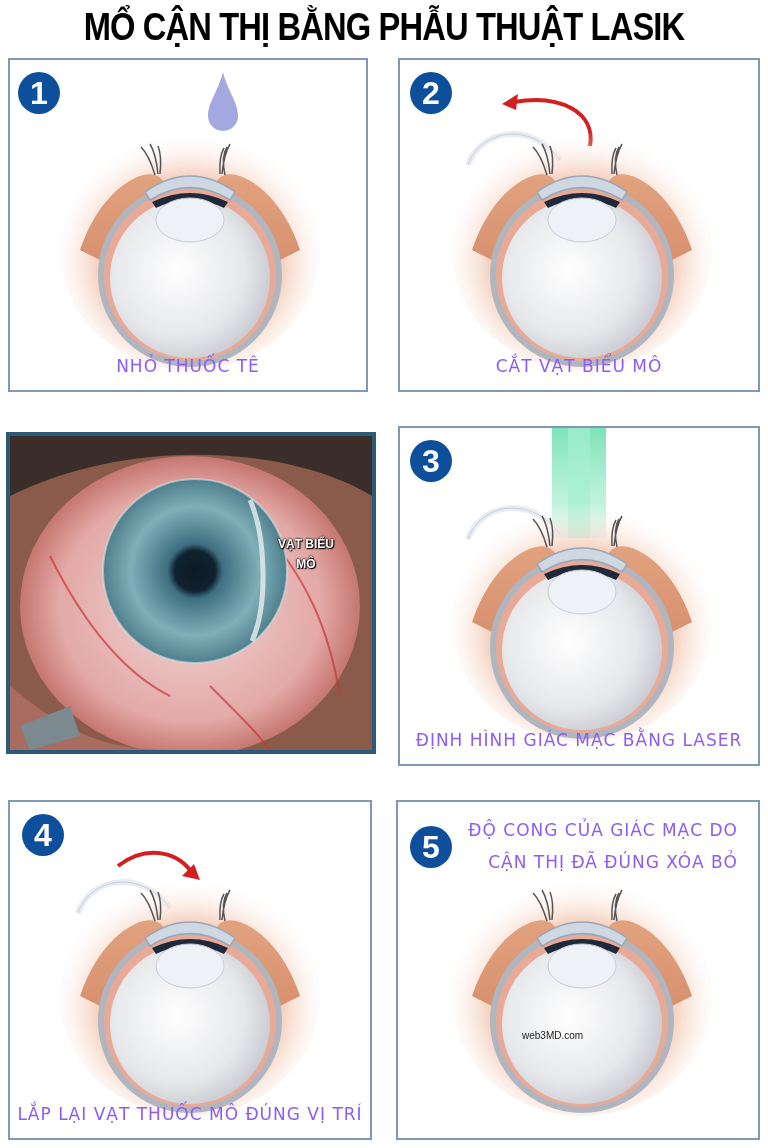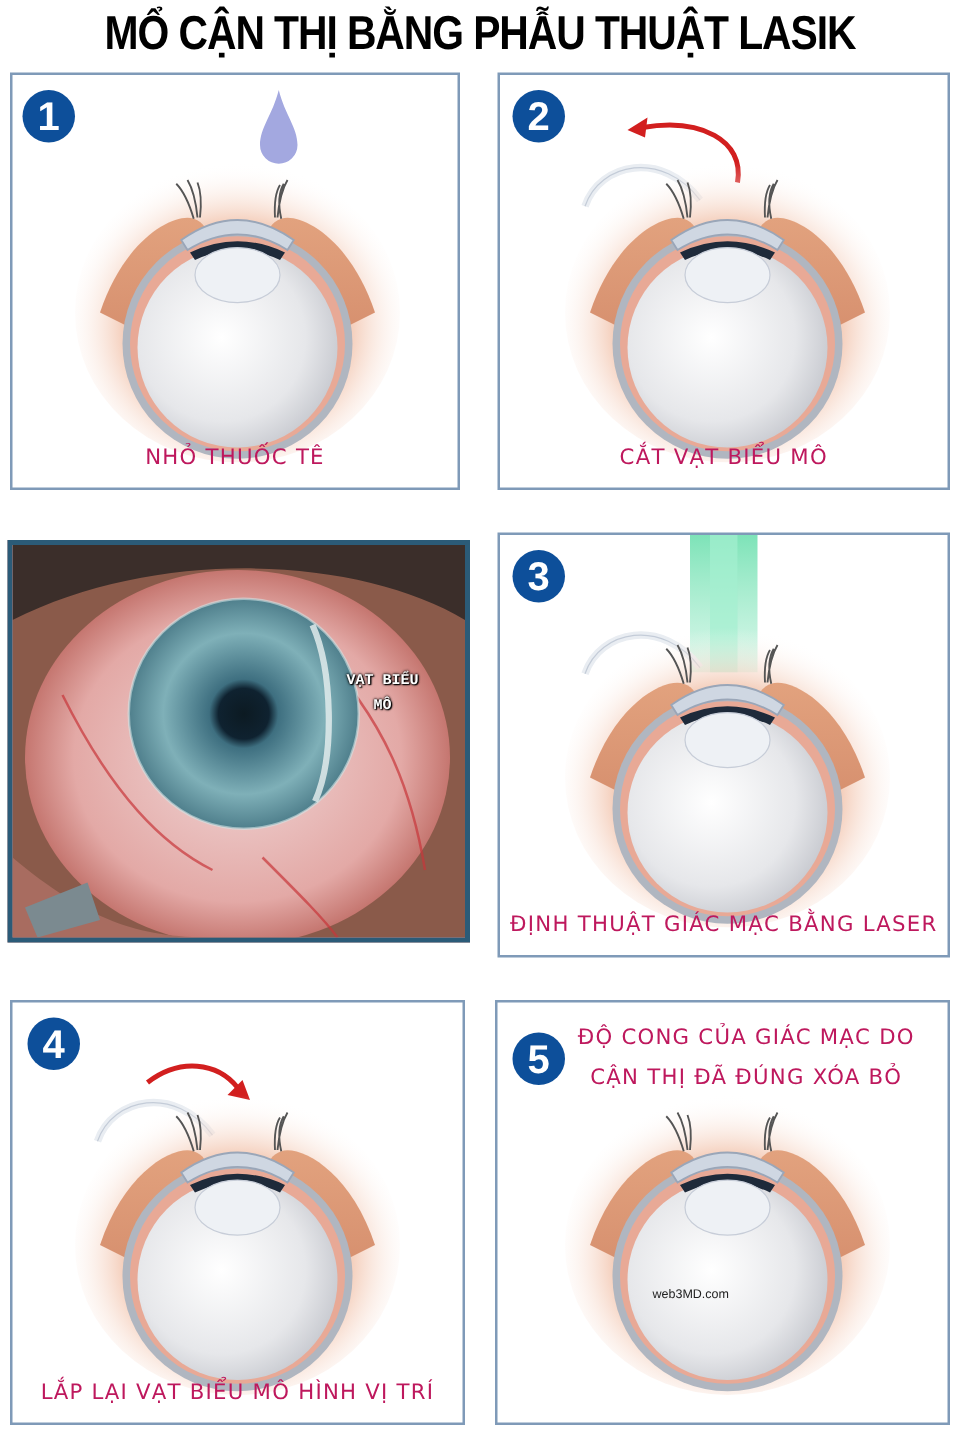--- a/index.html
+++ b/index.html
@@ -1,23 +1,23 @@
 <!DOCTYPE html>
 <html><head>
 <meta charset="utf-8">
 <style>
   html,body{margin:0;padding:0;}
   body{width:768px;height:1148px;background:#ffffff;position:relative;overflow:hidden;font-family:"DejaVu Sans",sans-serif;}
   .title{position:absolute;left:0;top:4px;width:768px;text-align:center;font-family:"Liberation Sans",sans-serif;font-weight:bold;font-size:38px;letter-spacing:-1px;color:#000;transform:scaleX(0.86);transform-origin:center;line-height:46px;}
   .panel{position:absolute;background:#fff;border:2px solid #7f9ab8;box-sizing:border-box;overflow:hidden;}
   .badge{position:absolute;width:42px;height:42px;border-radius:50%;background:#0d4f9a;color:#fff;font-family:"Liberation Sans",sans-serif;font-weight:bold;font-size:32px;line-height:42px;text-align:center;}
-  .caption{position:absolute;left:0;width:100%;text-align:center;font-family:"DejaVu Sans",sans-serif;font-size:17px;color:#be185d;letter-spacing:1px;}
+  .caption{position:absolute;left:0;width:100%;text-align:center;font-family:"DejaVu Sans",sans-serif;font-size:17px;color:#8b5cf6;letter-spacing:1px;}
   .eye{position:absolute;}
   .photo{position:absolute;left:6px;top:432px;width:370px;height:322px;border:4px solid #2b5b78;box-sizing:border-box;overflow:hidden;background:#c98c84;}
-  .photo-label{position:absolute;font-family:Liberation Mono, monospace;font-size:12px;font-weight:bold;color:#fff;text-align:center;text-shadow:0 0 2px #000,0 0 2px #000,1px 1px 1px #000;line-height:20px;}
+  .photo-label{position:absolute;font-family:Liberation Sans, sans-serif;font-size:12px;font-weight:bold;color:#fff;text-align:center;text-shadow:0 0 2px #000,0 0 2px #000,1px 1px 1px #000;line-height:20px;}
   .watermark{position:absolute;font-family:"Liberation Sans",sans-serif;font-size:10px;color:#222;}
 </style>
 </head>
 <body>
 
 <svg width="0" height="0" style="position:absolute">
   <defs>
     <radialGradient id="skin" cx="50%" cy="55%" r="55%">
       <stop offset="0%" stop-color="#e9a88c"></stop>
       <stop offset="60%" stop-color="#f2c4ad"></stop>
@@ -117,42 +117,42 @@
     <rect x="8" y="0" width="54" height="110" fill="url(#laserg)"></rect>
     <rect x="24" y="0" width="22" height="110" fill="#a4efd0" opacity="0.7"></rect>
   </svg>
   <svg style="position:absolute;left:60px;top:66px" width="110" height="50" viewBox="0 0 110 50">
     <path d="M8 45 C 20 10, 70 0, 100 40" stroke="#e9edf2" stroke-width="6" fill="none"></path>
     <path d="M8 45 C 20 10, 70 0, 100 40" stroke="#c4ccd8" stroke-width="1" fill="none"></path>
   </svg>
   <svg class="eye" style="left:52px;top:44px" width="260" height="270" viewBox="0 0 260 270">
       <use href="#eyeart"></use>
     </svg>
-  <div class="caption" style="top:302px;">ĐỊNH THUẬT GIÁC MẠC BẰNG LASER</div>
+  <div class="caption" style="top:302px;">ĐỊNH HÌNH GIÁC MẠC BẰNG LASER</div>
 </div>
 
 <div class="panel" style="left:8px;top:800px;width:364px;height:340px;">
   <div class="badge" style="left:12px;top:12px;">4</div>
   <svg style="position:absolute;left:104px;top:44px" width="90" height="40" viewBox="0 0 90 40">
     <path d="M4 20 C 30 0, 60 4, 76 24" stroke="#d21f1f" stroke-width="4" fill="none"></path>
     <path d="M86 34 L 68 30 L 80 18 Z" fill="#d21f1f"></path>
   </svg>
   <svg style="position:absolute;left:60px;top:66px" width="110" height="50" viewBox="0 0 110 50">
     <path d="M8 45 C 20 10, 70 0, 100 40" stroke="#e9edf2" stroke-width="6" fill="none"></path>
     <path d="M8 45 C 20 10, 70 0, 100 40" stroke="#c4ccd8" stroke-width="1" fill="none"></path>
   </svg>
   <svg class="eye" style="left:50px;top:44px" width="260" height="270" viewBox="0 0 260 270">
       <use href="#eyeart"></use>
     </svg>
-  <div class="caption" style="top:302px;">LẮP LẠI VẠT BIỂU MÔ HÌNH VỊ TRÍ</div>
+  <div class="caption" style="top:302px;">LẮP LẠI VẠT THUỐC MÔ ĐÚNG VỊ TRÍ</div>
 </div>
 
 <div class="panel" style="left:396px;top:800px;width:364px;height:340px;">
   <div class="badge" style="left:12px;top:24px;">5</div>
-  <div class="caption" style="top:12px;left:39px;width:320px;line-height:32px;">
+  <div class="caption" style="top:12px;left:20px;width:320px;line-height:32px;text-align:right;">
     <div>ĐỘ CONG CỦA GIÁC MẠC DO</div>
     <div>CẬN THỊ ĐÃ ĐÚNG XÓA BỎ</div>
   </div>
   <svg class="eye" style="left:54px;top:44px" width="260" height="270" viewBox="0 0 260 270">
       <use href="#eyeart"></use>
     </svg>
   <div class="watermark" style="left:124px;top:228px;">web3MD.com</div>
 </div>
 
 </body></html>

